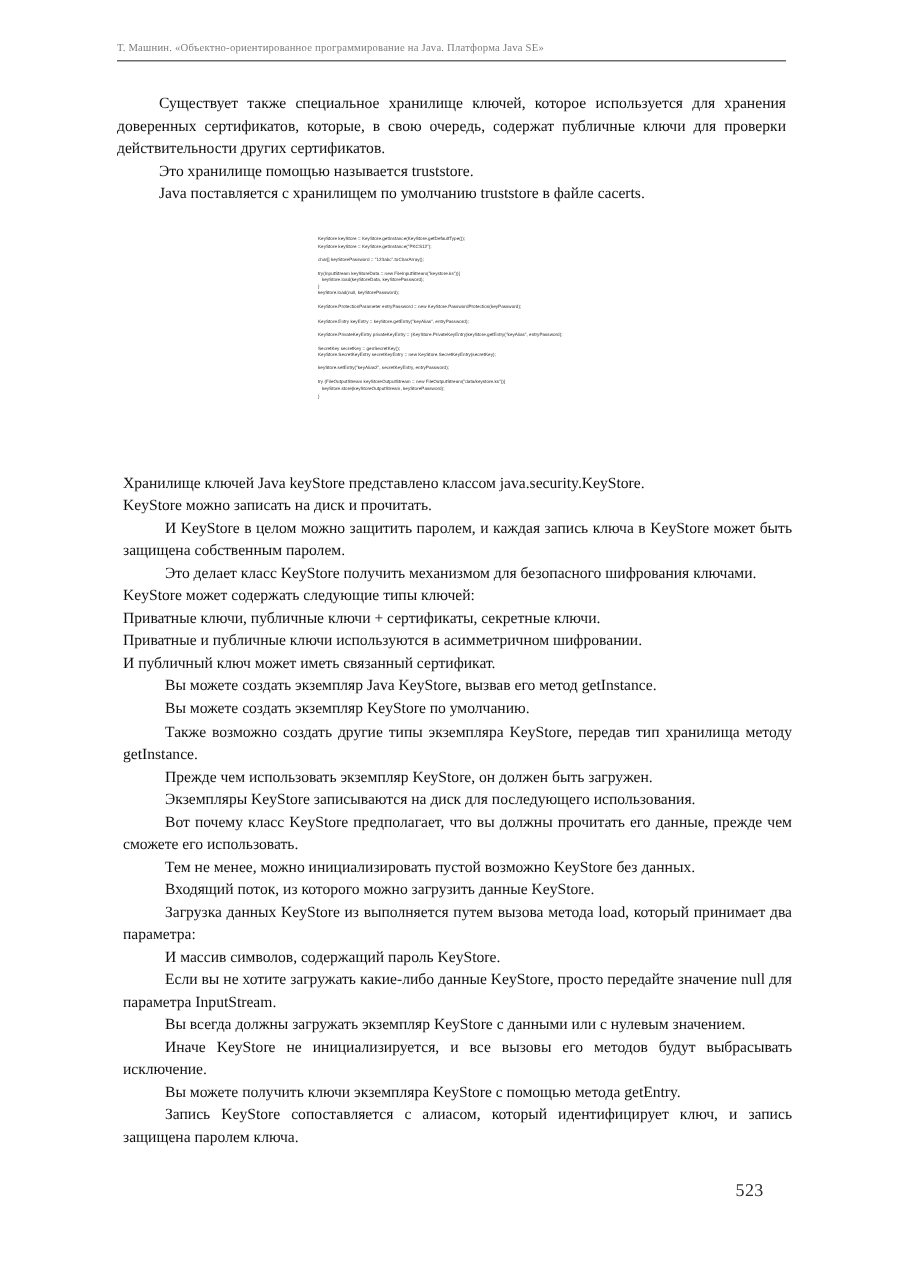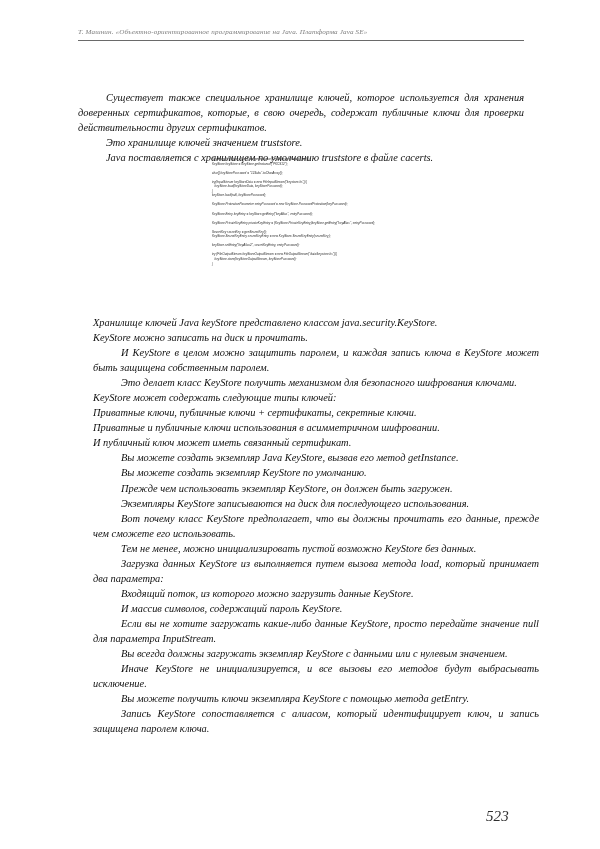--- a/index.html
+++ b/index.html
@@ -13,21 +13,20 @@
     font-family: "Liberation Serif", "DejaVu Serif", serif;
     color: #000000;
     position: relative;
     overflow: hidden;
   }
   .page {
     position: absolute;
     inset: 0;
     width: 585px;
     height: 849px;
-    font-style: italic;
   }
 
   
   .header {
     position: absolute;
     left: 78px;
     top: 28px;
     width: 446px;
   }
   .header-text {
@@ -44,21 +43,20 @@
     width: 446px;
     height: 0;
   }
 
   
   .content {
     position: absolute;
     left: 78px;
     top: 62px;
     width: 446px;
-    margin-top: 28px;
   }
   p.para {
     margin: 0;
     font-size: 10.4px;
     line-height: 15.05px;
     text-align: justify;
     text-indent: 28px;
     text-justify: inter-word;
     color: #101010;
   }
@@ -81,48 +79,48 @@
     white-space: pre;
     letter-spacing: 0.02px;
   }
   .code-line.blank {
     height: 4.55px;
   }
 
   
   .content-lower {
     position: absolute;
-    left: 93px;
+    left: 82px;
     top: 315px;
     width: 446px;
   }
 
   
   .folio {
     position: absolute;
     right: 76px;
-    bottom: 24px;
-    font-size: 15px;
+    bottom: 48px;
+    font-size: 12px;
     color: #2e2e2e;
     letter-spacing: 0.2px;
   }
 </style>
 </head>
 <body>
 
 <div class="page">
 
   <div class="header">
     <div class="header-text">Т.  Машнин.  «Объектно-ориентированное программирование на Java. Платформа Java SE»</div>
     <div class="header-rule"></div>
   </div>
 
   <div class="content">
     <p class="para">Существует также специальное хранилище ключей, которое используется для хранения доверенных сертификатов, которые, в свою очередь, содержат публичные ключи для проверки действительности других сертификатов.</p>
-    <p class="para">Это хранилище ключей значением truststore.</p>
+    <p class="para">Это хранилище помощью называется truststore.</p>
     <p class="para">Java поставляется с хранилищем по умолчанию truststore в файле cacerts.</p>
   </div>
 
   <div class="code-block">
     <div class="code-line">KeyStore keyStore = KeyStore.getInstance(KeyStore.getDefaultType());</div>
     <div class="code-line">KeyStore keyStore = KeyStore.getInstance("PKCS12");</div>
     <div class="code-line blank"></div>
     <div class="code-line">char[] keyStorePassword = "123abc".toCharArray();</div>
     <div class="code-line blank"></div>
     <div class="code-line">try(InputStream keyStoreData = new FileInputStream("keystore.ks")){</div>
@@ -146,30 +144,31 @@
     <div class="code-line">}</div>
   </div>
 
   <div class="content-lower">
     <p class="para noindent">Хранилище ключей Java keyStore представлено классом java.security.KeyStore.</p>
     <p class="para noindent">KeyStore можно записать на диск и прочитать.</p>
     <p class="para">И KeyStore в целом можно защитить паролем, и каждая запись ключа в KeyStore может быть защищена собственным паролем.</p>
     <p class="para">Это делает класс KeyStore получить механизмом для безопасного шифрования ключами.</p>
     <p class="para noindent">KeyStore может содержать следующие типы ключей:</p>
     <p class="para noindent">Приватные ключи, публичные ключи + сертификаты, секретные ключи.</p>
-    <p class="para noindent">Приватные и публичные ключи использования в асимметричном шифровании.</p>
+    <p class="para noindent">Приватные и публичные ключи используются в асимметричном шифровании.</p>
     <p class="para noindent">И публичный ключ может иметь связанный сертификат.</p>
     <p class="para">Вы можете создать экземпляр Java KeyStore, вызвав его метод getInstance.</p>
     <p class="para">Вы можете создать экземпляр KeyStore по умолчанию.</p>
+    <p class="para">Также возможно создать другие типы экземпляра KeyStore, передав тип хранилища методу getInstance.</p>
     <p class="para">Прежде чем использовать экземпляр KeyStore, он должен быть загружен.</p>
     <p class="para">Экземпляры KeyStore записываются на диск для последующего использования.</p>
     <p class="para">Вот почему класс KeyStore предполагает, что вы должны прочитать его данные, прежде чем сможете его использовать.</p>
     <p class="para">Тем не менее, можно инициализировать пустой возможно KeyStore без данных.</p>
+    <p class="para">Входящий поток, из которого можно загрузить данные KeyStore.</p>
     <p class="para">Загрузка данных KeyStore из выполняется путем вызова метода load, который принимает два параметра:</p>
-    <p class="para">Входящий поток, из которого можно загрузить данные KeyStore.</p>
     <p class="para">И массив символов, содержащий пароль KeyStore.</p>
     <p class="para">Если вы не хотите загружать какие-либо данные KeyStore, просто передайте значение null для параметра InputStream.</p>
     <p class="para">Вы всегда должны загружать экземпляр KeyStore с данными или с нулевым значением.</p>
     <p class="para">Иначе KeyStore не инициализируется, и все вызовы его методов будут выбрасывать исключение.</p>
     <p class="para">Вы можете получить ключи экземпляра KeyStore с помощью метода getEntry.</p>
     <p class="para">Запись KeyStore сопоставляется с алиасом, который идентифицирует ключ, и запись защищена паролем ключа.</p>
   </div>
 
   <div class="folio">523</div>
 

